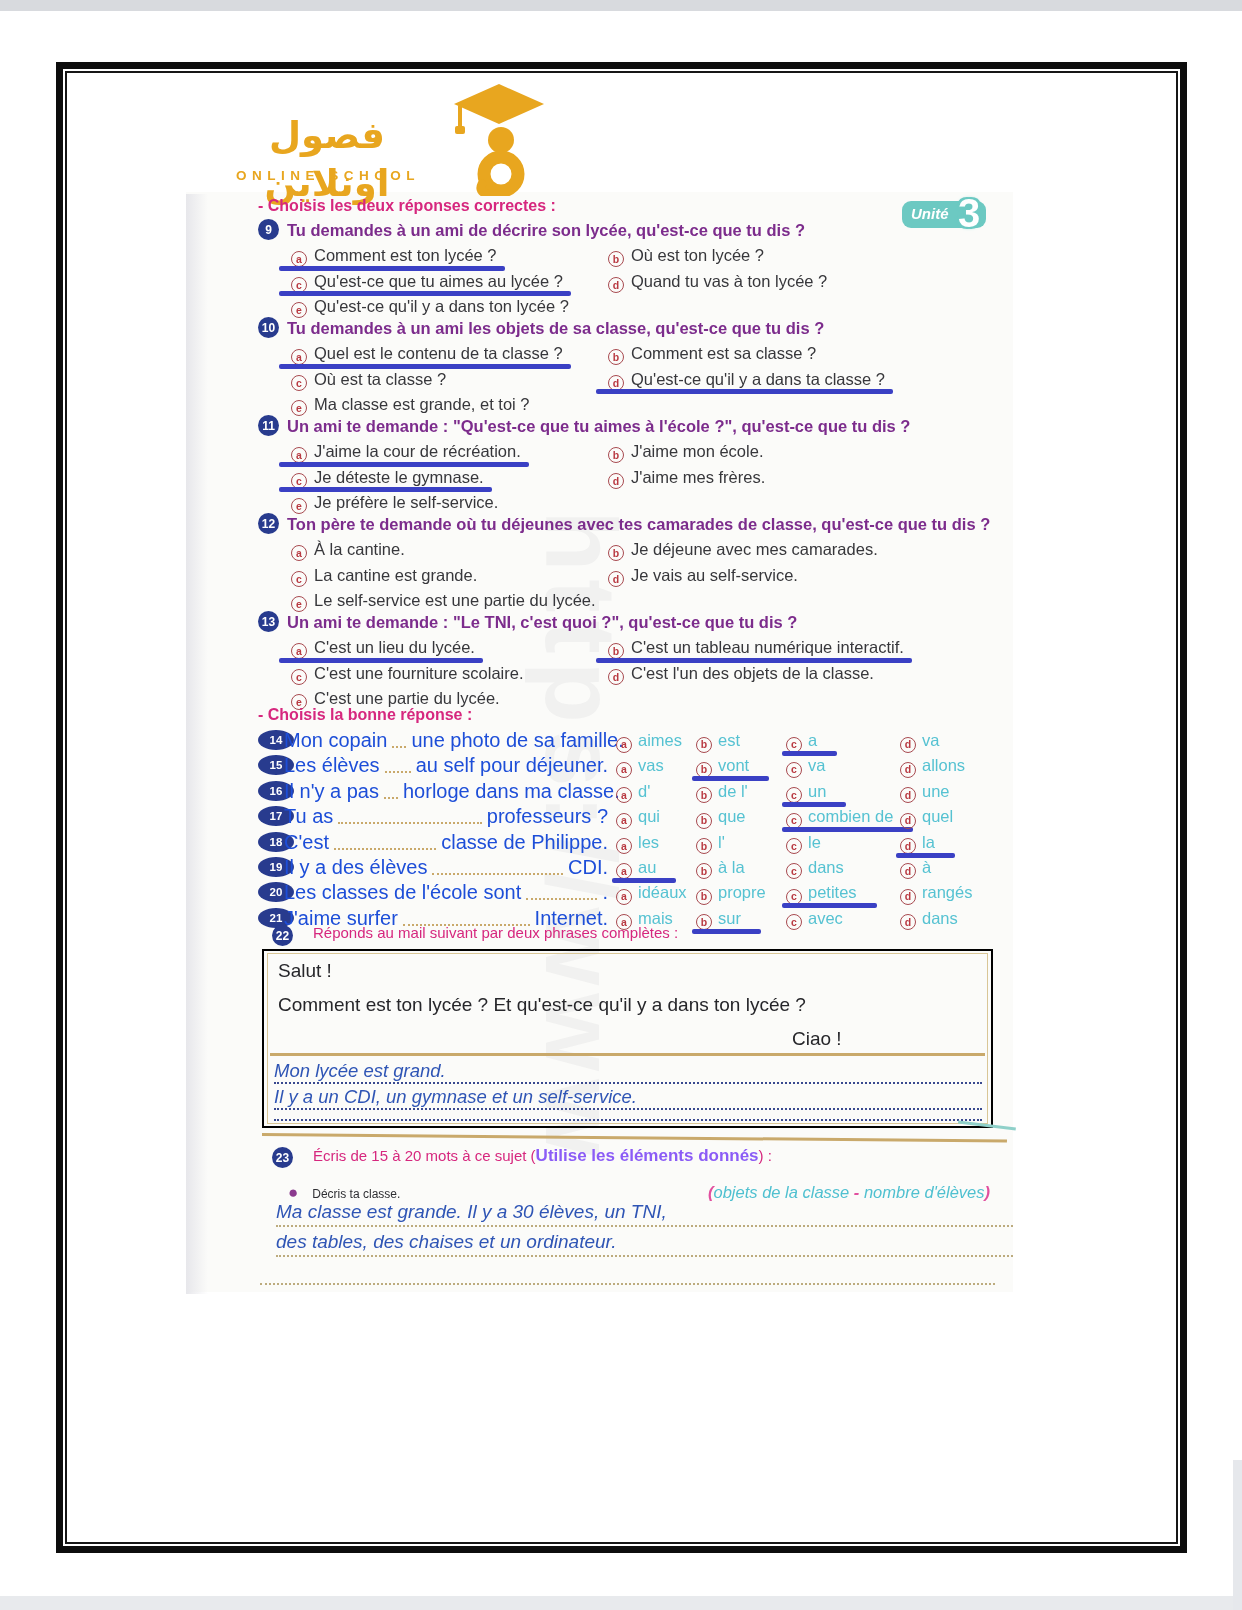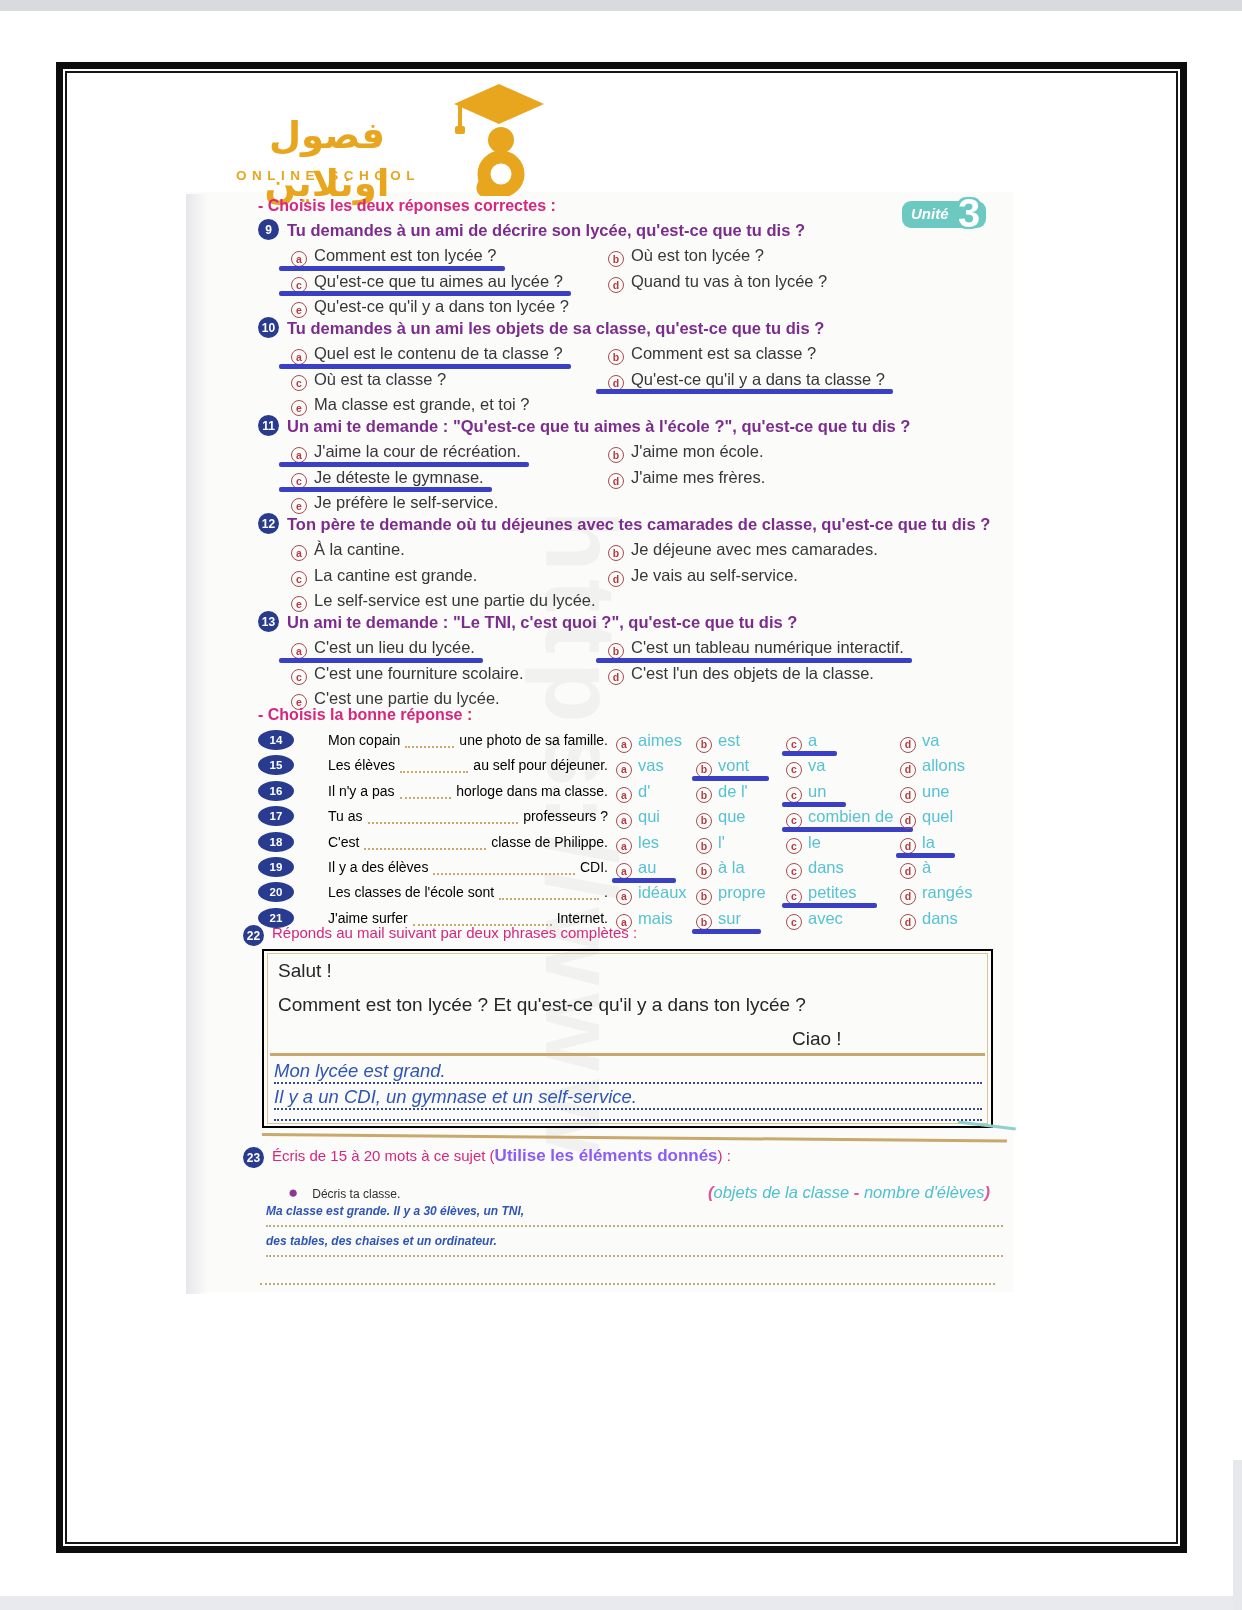--- a/index.html
+++ b/index.html
@@ -54,21 +54,21 @@
   .ltr  { display:inline-flex; flex:0 0 auto; width:16px; height:16px; border:1.5px solid #a84a50; border-radius:50%;
           color:#b93a42; font-size:10.5px; font-weight:bold; align-items:center; justify-content:center;
           transform:translateY(2px); }
   .optin.ul::after { content:""; position:absolute; left:-12px; right:-8px; bottom:-3px; height:5px;
                      background:var(--underline_blue); border-radius:2px; }
 
   
   .brows { position:absolute; left:258px; top:729px; width:748px; }
   .brow  { display:grid; grid-template-columns:26px 332px 80px 90px 114px auto; height:25.4px; align-items:start; }
   .brow .qnum { width:36px; height:20px; font-size:11.5px; }
-  .stem { display:flex; color:#000000; font-size:14px; line-height:23px; white-space:nowrap; padding-right:8px;margin-left:44px; }
+  .stem { display:flex; color:#1d4ed8; font-size:20px; line-height:23px; white-space:nowrap; padding-right:8px; }
   .dots { flex:1; min-width:14px; height:0; border-bottom:2px dotted var(--tan); margin:0 5px 4px 5px; align-self:flex-end; }
   .bopt { white-space:nowrap; line-height:23px; }
   .bopt .optin { gap:6px; }
   .tw   { color:var(--teal_option); font-size:16.5px; }
   .bopt .optin.ul::after { left:-4px; right:-20px; bottom:-4px; }
 
   
   .mail { position:absolute; left:262px; top:949px; width:731px; height:179px; border:2px solid #000000; }
   .mail::before { content:""; position:absolute; inset:2px 3px; border:1px solid #d9c696; pointer-events:none; }
   .mail-salut { position:absolute; left:14px; top:9px;  font-size:19px; color:#26262a; }
@@ -79,32 +79,32 @@
   .mail-ans   { position:absolute; left:10px; width:708px; font-size:18.5px; line-height:23px;
                 border-bottom:2px dotted #39498f; }
   .mail-dot   { position:absolute; left:10px; width:708px; border-top:2px dotted #39498f; }
 
   .skew-line { position:absolute; left:262px; top:1133px; width:745px; height:3px; background:var(--tan);
                transform:rotate(0.5deg); transform-origin:left center; }
   .skew-teal { position:absolute; left:958px; top:1124px; width:58px; height:2.5px; background:#8fd0c9;
                transform:rotate(7deg); }
 
   
-  .q23-head { position:absolute; left:243px; top:1146px; display:flex; gap:8px; align-items:flex-start; }
+  .q23-head { position:absolute; left:272px; top:1146px; display:flex; gap:20px; align-items:flex-start; }
   .h-pink { color:var(--pink); font-weight:normal; font-size:15px; white-space:nowrap; }
   .h-dark { color:#8b5cf6; font-weight:bold; font-size:17px; white-space:nowrap; }
   .bullet-row { position:absolute; left:288px; top:1183px; width:702px; display:flex;
                 justify-content:space-between; align-items:baseline; }
   .bullet-dot { color:#8b3a8f; font-size:17px; margin-right:14px; }
   .bullet-text{ color:#2f2f33; font-size:12px; }
   .hint { font-style:italic; font-size:16.5px; white-space:nowrap; }
   .hint .p { color:#e14f9f; font-weight:bold; }
   .hint .t { color:#4fc0d0; }
-  .a23 { position:absolute; left:266px; width:737px; font-size:12px; line-height:25px;
-         border-bottom:2px dotted #bcab7e; padding-bottom:1px;font-weight:bold; }
+  .a23 { position:absolute; left:276px; width:737px; font-size:19px; line-height:25px;
+         border-bottom:2px dotted #bcab7e; padding-bottom:1px; }
   .dot-extra { position:absolute; left:260px; top:1283px; width:735px; border-top:2px dotted #bcab7e; }
 </style>
 </head>
 <body>
 
 <div class="page">
   <div class="top-strip"></div>
   <div class="bottom-strip"></div>
   <div class="corner-strip"></div>
   <div class="frame"></div>

